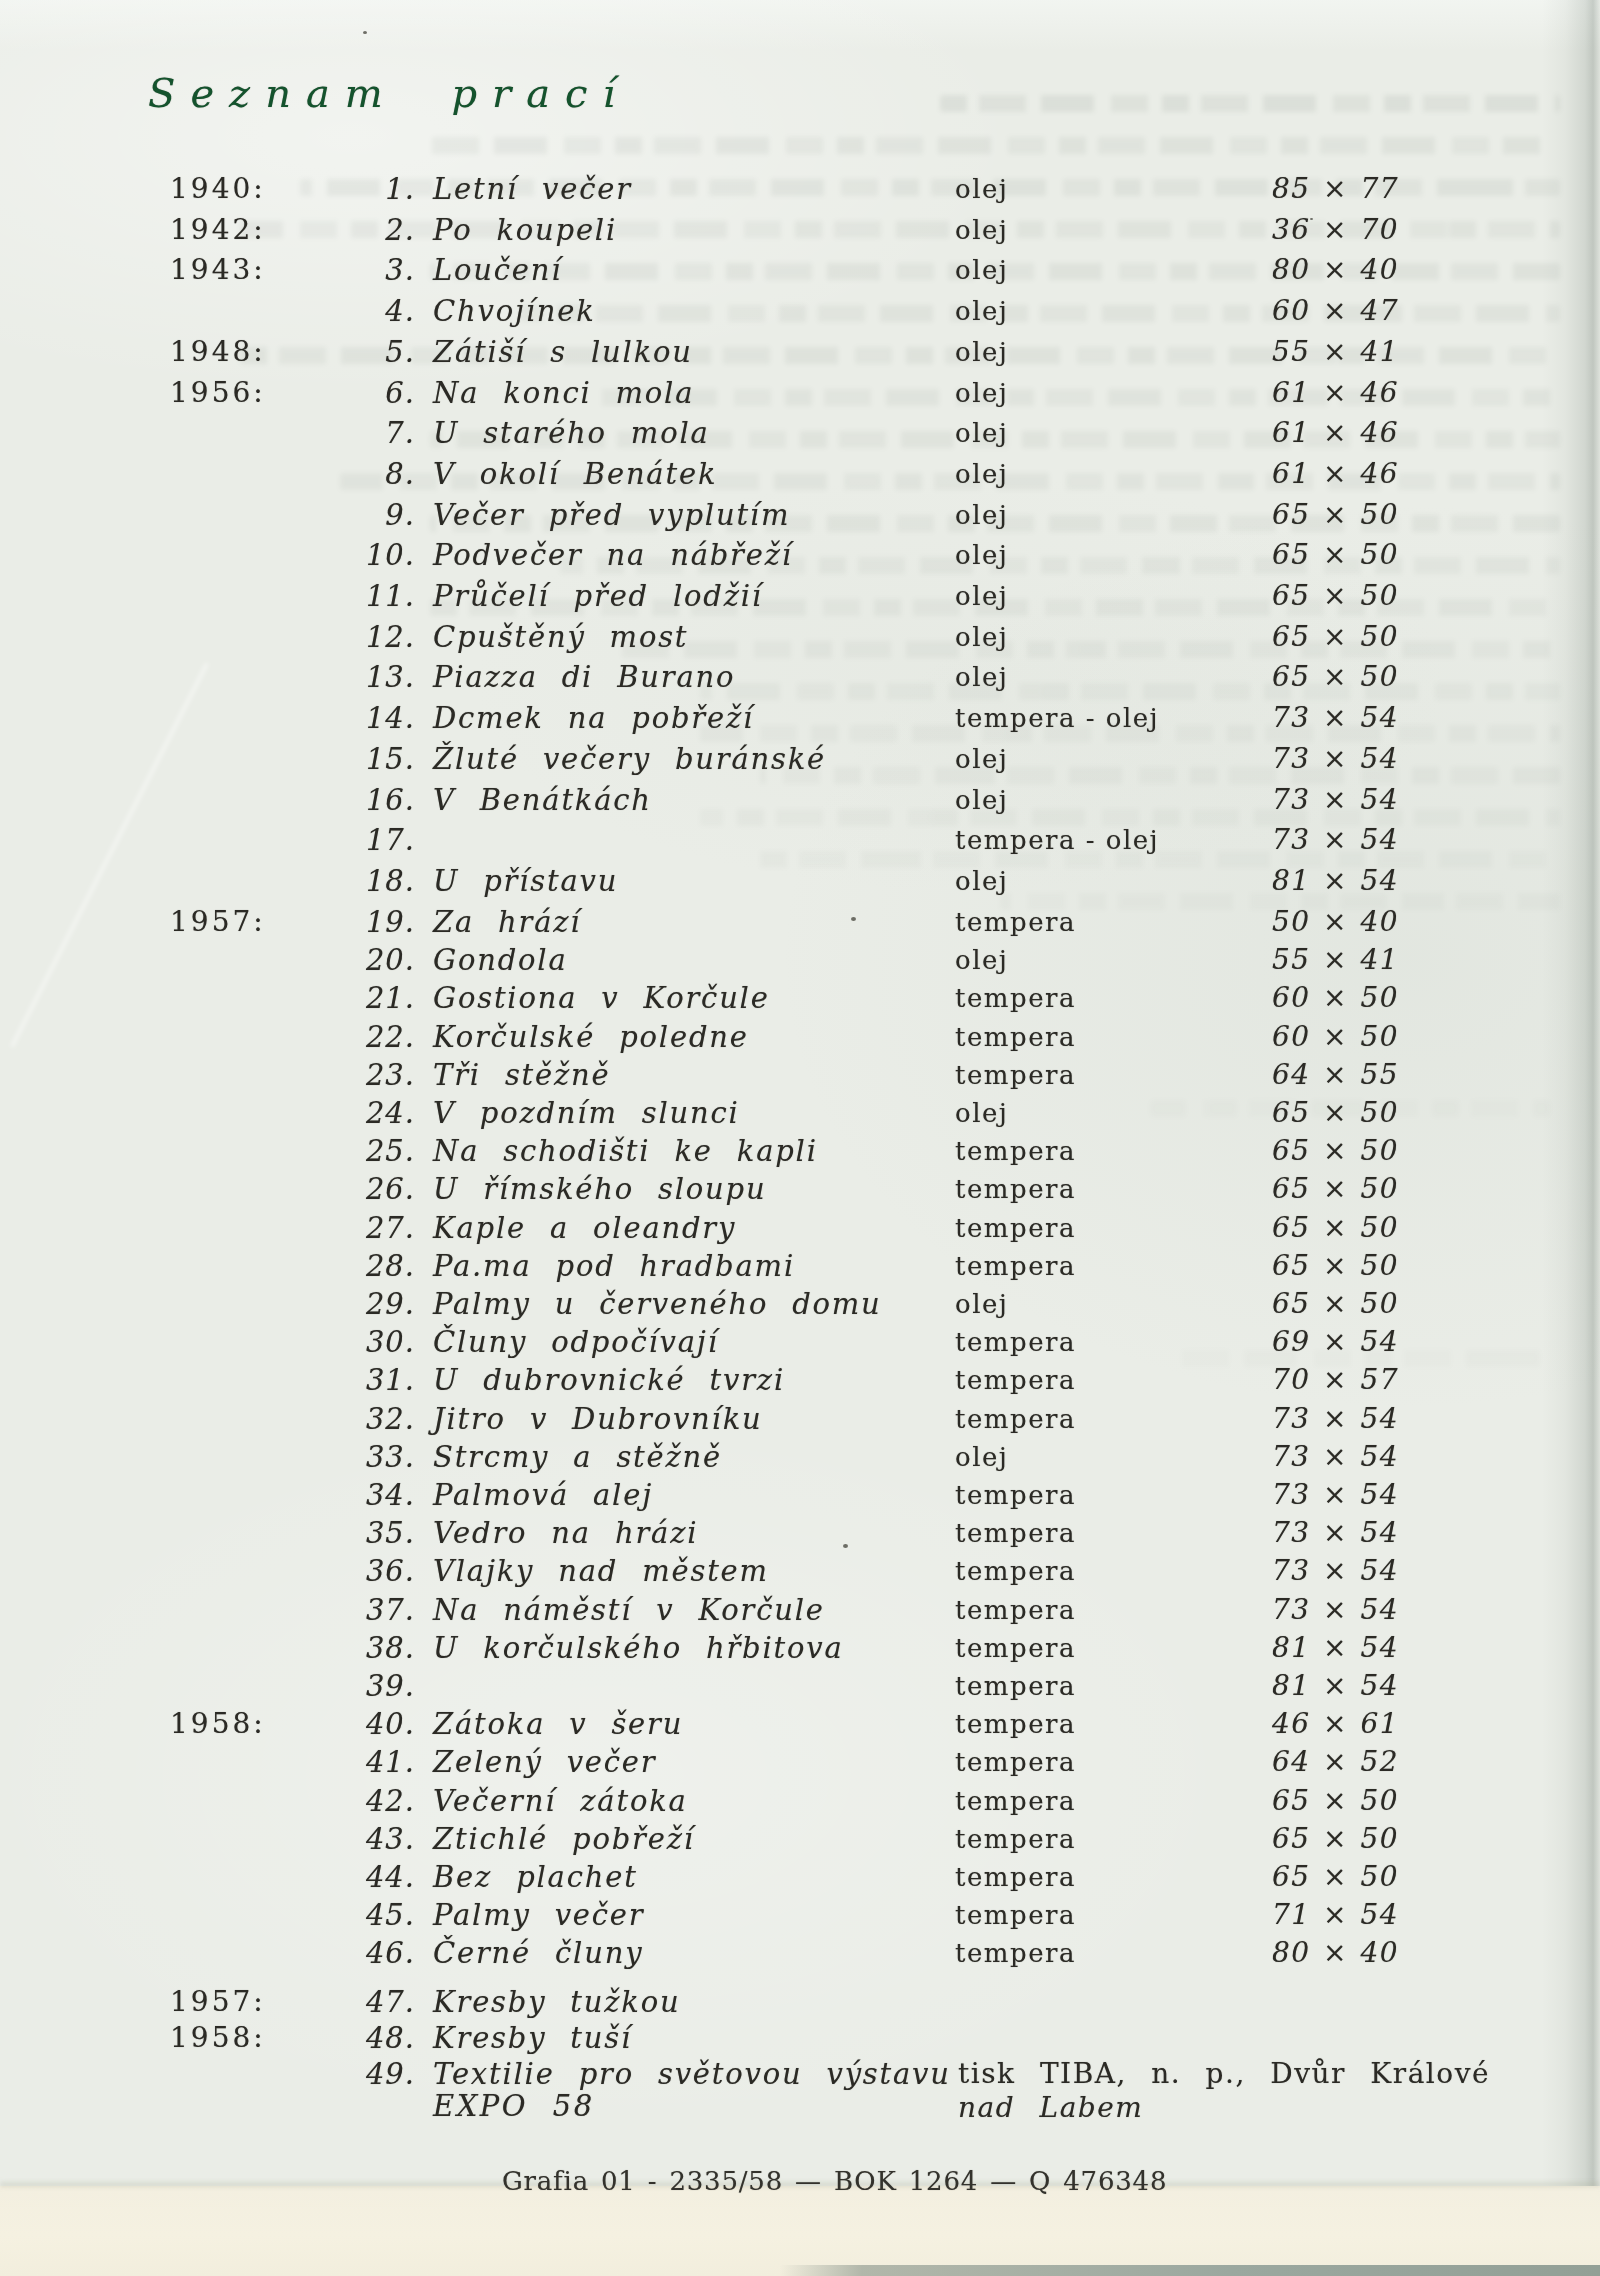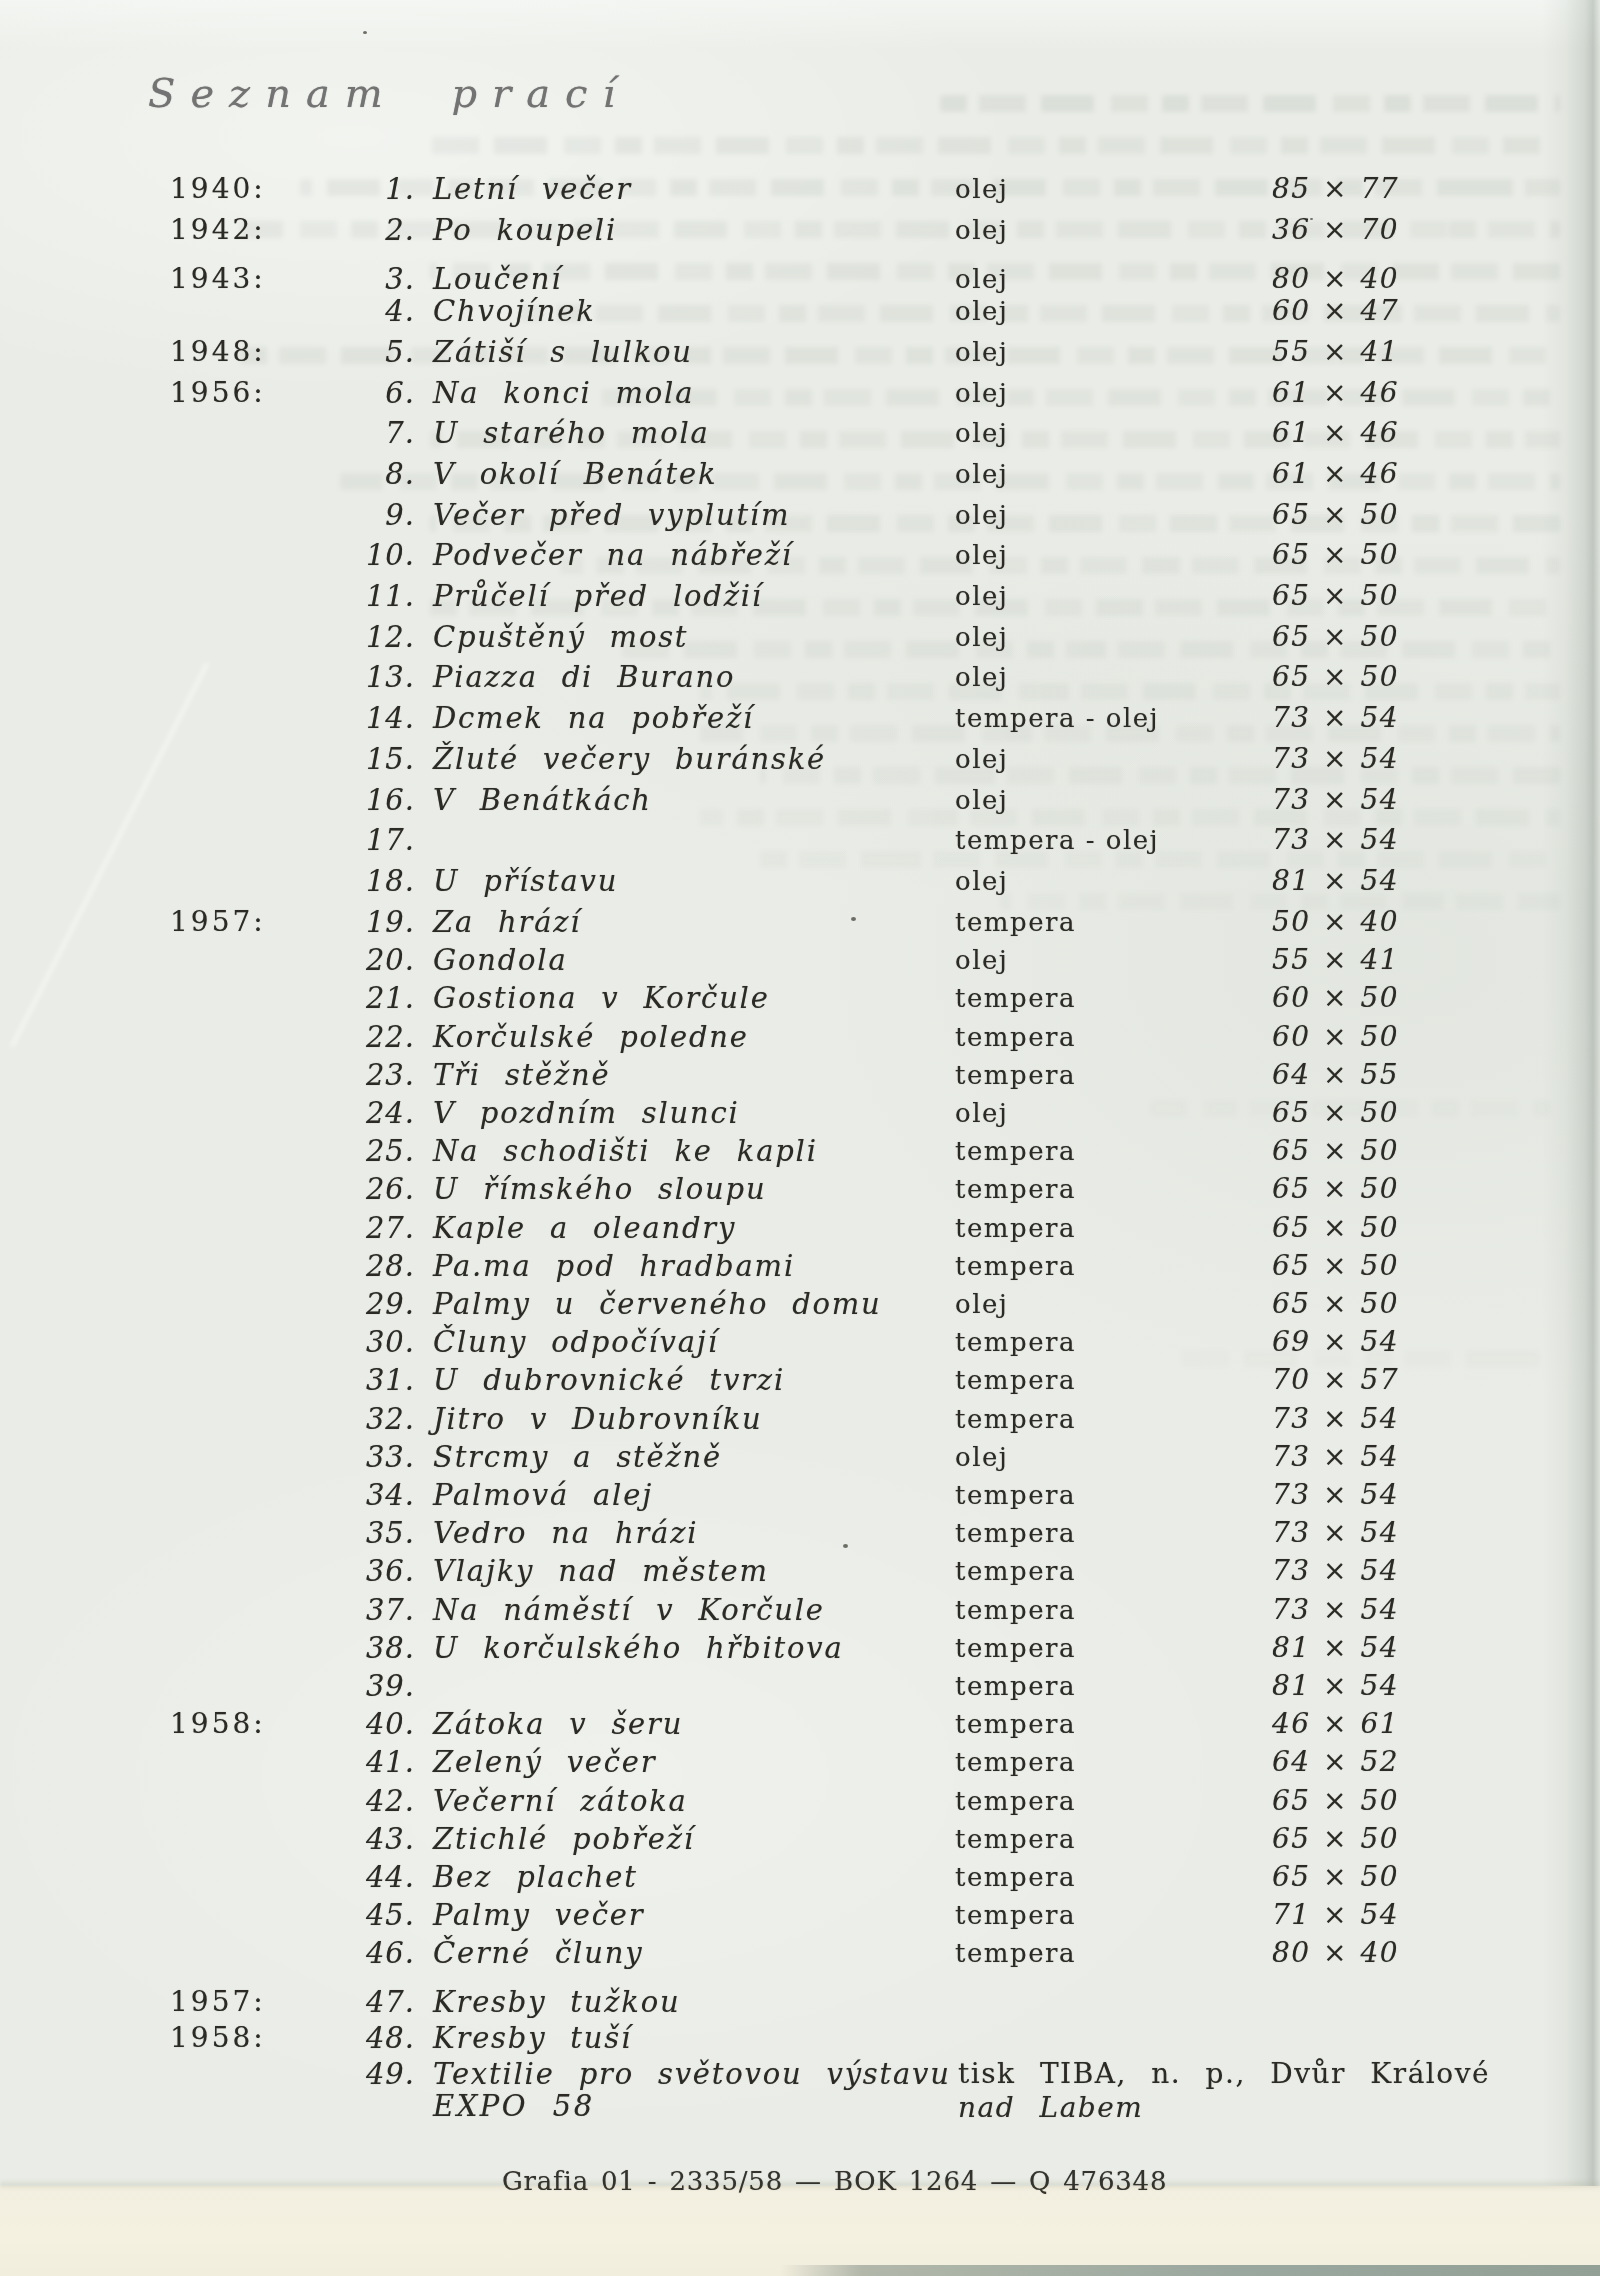--- a/index.html
+++ b/index.html
@@ -39,21 +39,21 @@
       rgba(104,116,106,.55) 101px 154px, rgba(104,116,106,0) 154px 171px,
       rgba(104,116,106,.45) 171px 208px, rgba(104,116,106,0) 208px 222px);}
 
   .speck{position:absolute;background:#4c4c44;border-radius:50%;opacity:.8;}
 
   
   .page-title{
     position:absolute;left:148px;top:70px;margin:0;
     font-size:40px;font-weight:normal;font-style:italic;
     letter-spacing:15px;word-spacing:26px;
-    color:#737373;text-shadow:0 0 1px rgba(46,44,38,.45);
+    color:#14532d;text-shadow:0 0 1px rgba(46,44,38,.45);
   }
 
   
   .row{position:absolute;left:0;width:1420px;height:40px;white-space:nowrap;}
   .row span{text-shadow:0 0 1px rgba(46,44,38,.4);}
   .year{position:absolute;left:170px;top:0;font-size:28px;letter-spacing:3px;}
   .num{position:absolute;left:305px;top:0;width:110px;text-align:right;
        font-style:italic;font-size:29px;letter-spacing:1px;}
   .wtitle{position:absolute;left:433px;top:0;font-style:italic;font-size:29px;
        letter-spacing:1.8px;word-spacing:13px;}
@@ -122,21 +122,21 @@
         <span class="medium">olej</span>
         <span class="size">85 × 77</span>
       </div>
       <div class="row" style="top: 213px;">
         <span class="year">1942:</span>
         <span class="num">2.</span>
         <span class="wtitle">Po koupeli</span>
         <span class="medium">olej</span>
         <span class="size">36 × 70</span>
       </div>
-      <div class="row" style="top: 262px;">
+      <div class="row" style="top: 253px;">
         <span class="year">1943:</span>
         <span class="num">3.</span>
         <span class="wtitle">Loučení</span>
         <span class="medium">olej</span>
         <span class="size">80 × 40</span>
       </div>
       <div class="row" style="top: 294px;">
         <span class="num">4.</span>
         <span class="wtitle">Chvojínek</span>
         <span class="medium">olej</span>

